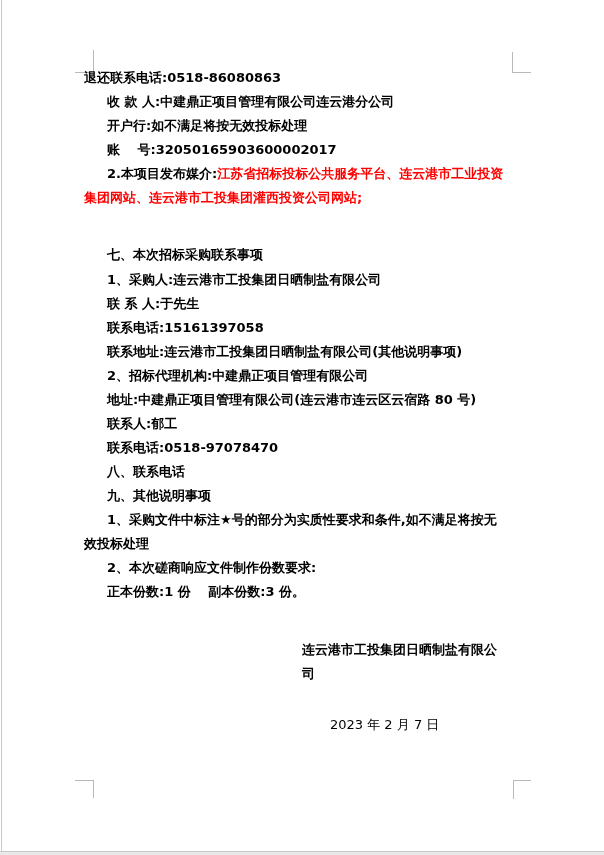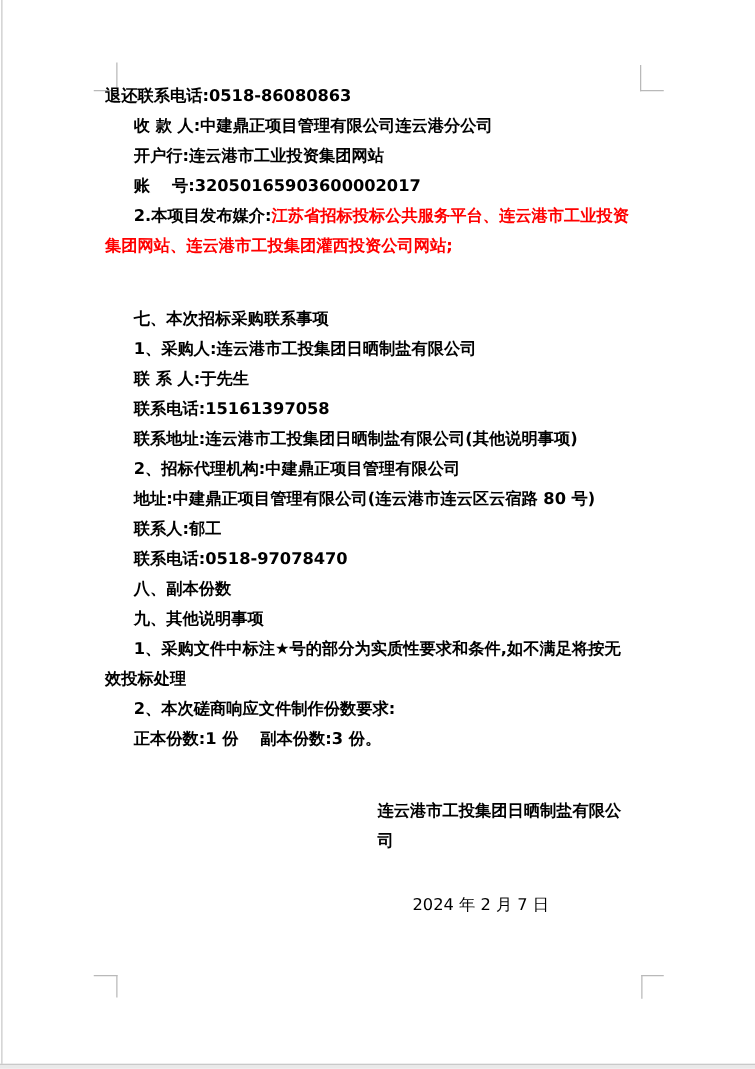--- a/index.html
+++ b/index.html
@@ -77,38 +77,38 @@
 
 <div class="mark tl"></div>
 <div class="mark tr"></div>
 <div class="mark bl"></div>
 <div class="mark br"></div>
 
 <div class="content">
 
   <p class="line">退还联系电话:0518-86080863</p>
   <p class="line indent">收 款 人:中建鼎正项目管理有限公司连云港分公司</p>
-  <p class="line indent">开户行:连云港市工业投资集团网站</p>
+  <p class="line indent">开户行:如不满足将按无效投标处理</p>
   <p class="line indent">账　 号:32050165903600002017</p>
 
   <p class="line indent"><span>2.本项目发布媒介:</span><span class="red">江苏省招标投标公共服务平台、连云港市工业投资集团网站、连云港市工投集团灌西投资公司网站;</span></p>
 
   <p class="line indent sec-gap">七、本次招标采购联系事项</p>
   <p class="line indent">1、采购人:连云港市工投集团日晒制盐有限公司</p>
   <p class="line indent">联 系 人:于先生</p>
   <p class="line indent">联系电话:15161397058</p>
   <p class="line indent">联系地址:连云港市工投集团日晒制盐有限公司(其他说明事项)</p>
   <p class="line indent">2、招标代理机构:中建鼎正项目管理有限公司</p>
   <p class="line indent">地址:中建鼎正项目管理有限公司(连云港市连云区云宿路 80 号)</p>
   <p class="line indent">联系人:郁工</p>
   <p class="line indent">联系电话:0518-97078470</p>
 
-  <p class="line indent">八、副本份数</p>
+  <p class="line indent">八、联系电话</p>
 
   <p class="line indent">九、其他说明事项</p>
   <p class="line indent">1、采购文件中标注★号的部分为实质性要求和条件,如不满足将按无效投标处理</p>
   <p class="line indent">2、本次磋商响应文件制作份数要求:</p>
   <p class="line indent">正本份数:1 份　 副本份数:3 份。</p>
 
   <p class="line sig">连云港市工投集团日晒制盐有限公司</p>
-  <p class="line date-line">2024 年 2 月 7 日</p>
+  <p class="line date-line">2023 年 2 月 7 日</p>
 
 </div>
 
 </body></html>

